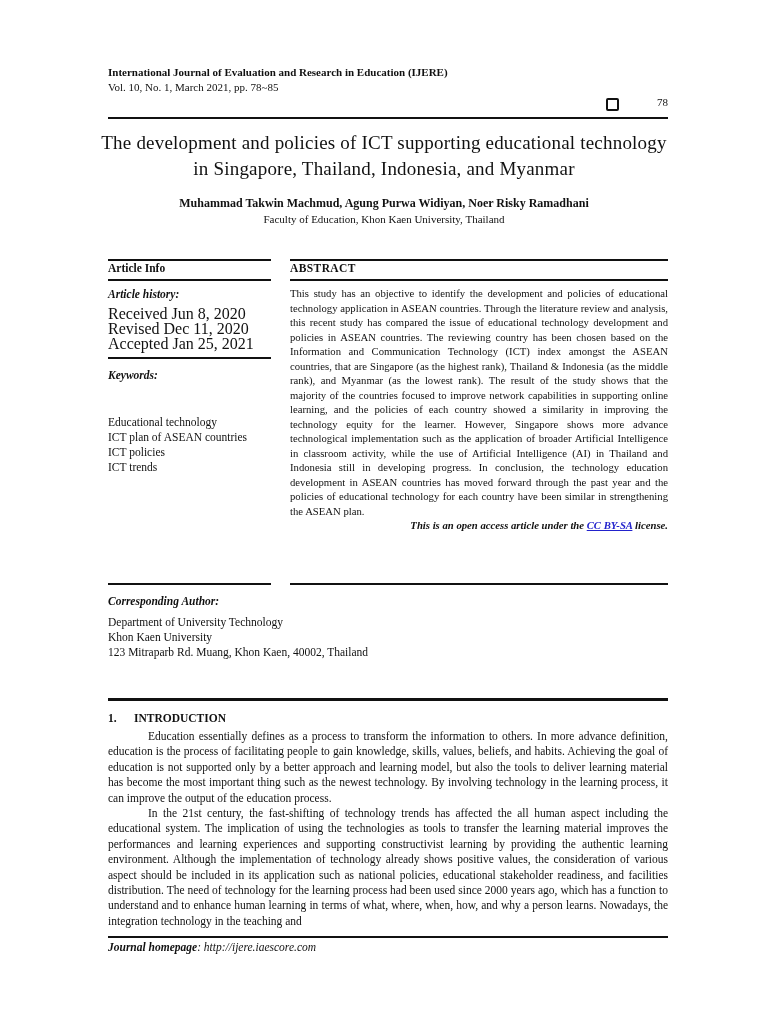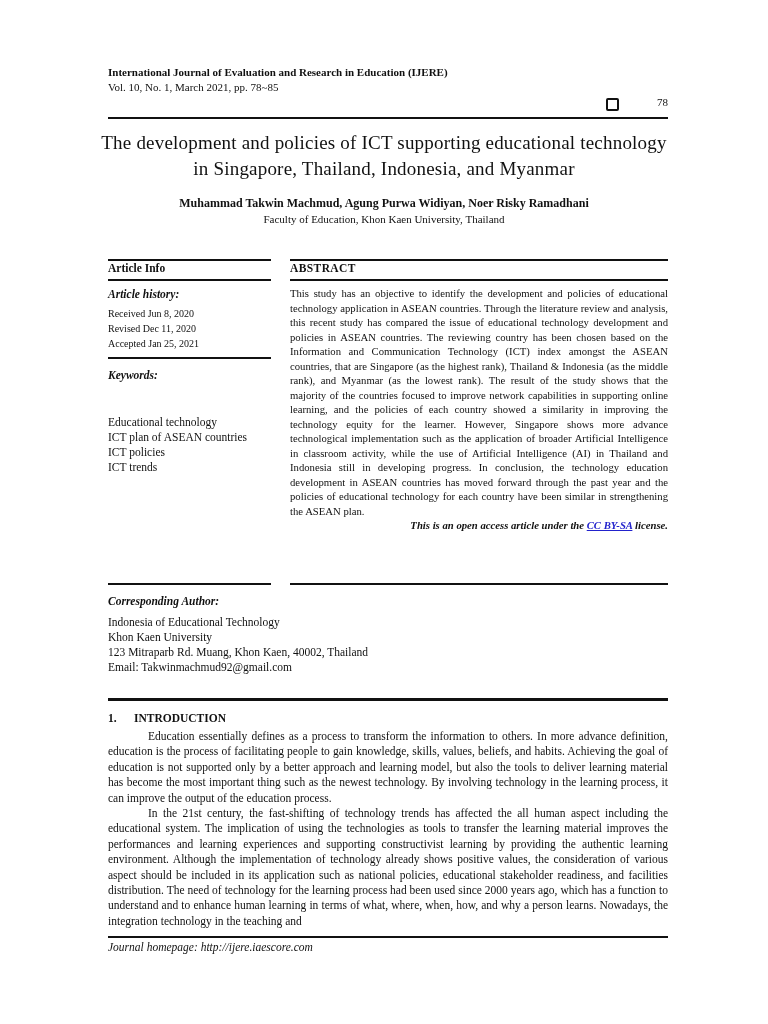--- a/index.html
+++ b/index.html
@@ -34,42 +34,42 @@
   .lcol-rule-mid { left: 108px; top: 357px; width: 163px; height: 1.5px; }
   .lcol-rule-bot { left: 108px; top: 583px; width: 163px; height: 1.5px; }
   .rcol-rule-top { left: 290px; top: 259px; width: 378px; height: 1.5px; }
   .rcol-rule-hdr { left: 290px; top: 279px; width: 378px; height: 1.5px; }
   .rcol-rule-bot { left: 290px; top: 583px; width: 378px; height: 1.5px; }
 
   .info-heading { left: 108px; top: 262px; font-size: 11.5px; font-weight: bold; }
   .abs-heading  { left: 290px; top: 262px; font-size: 11.5px; font-weight: bold; letter-spacing: 0.4px; }
 
   .hist-label { left: 108px; top: 288px; font-size: 11.5px; font-weight: bold; font-style: italic; }
-  .hist-list { left: 108px; top: 306px; width: 175px; font-size: 10px; line-height: 15px; }
+  .hist-list { left: 108px; top: 306px; width: 175px; font-size: 16px; line-height: 15px; }
   .kw-label { left: 108px; top: 369px; font-size: 11.5px; font-weight: bold; font-style: italic; }
   .kw-list { left: 108px; top: 387px; width: 178px; font-size: 11.5px; line-height: 15px; margin-top: 28px; }
 
   .abstract-text { left: 290px; top: 286px; width: 378px; font-size: 10.7px; line-height: 14.5px; text-align: justify; }
   .license-line { left: 290px; top: 519px; width: 378px; font-size: 10.7px; text-align: right; font-weight: bold; font-style: italic; }
   .license-link { color: #2222cc; text-decoration: underline; cursor: pointer; }
   .cc-badge { left: 560px; top: 538px; }
 
   .corr-heading { left: 108px; top: 595px; font-size: 11.5px; font-weight: bold; font-style: italic; }
   .corr-list { left: 108px; top: 615px; width: 420px; font-size: 11.5px; line-height: 15px; }
 
   .sep-thick { left: 108px; top: 698px; width: 560px; height: 3px; }
 
   .intro-heading { left: 108px; top: 712px; width: 560px; font-size: 11.5px; font-weight: bold; }
   .intro-num { display: inline-block; width: 26px; }
   .intro-body { left: 108px; top: 729px; width: 560px; font-size: 11.5px; line-height: 15.4px; text-align: justify; }
   .intro-body p { margin: 0; text-indent: 40px; }
 
   .footer-rule { left: 108px; top: 936px; width: 560px; height: 1.5px; }
   .footer-text { left: 108px; top: 941px; width: 560px; font-size: 11.5px; font-style: italic; }
-  .footer-label { font-weight: normal; }
+  .footer-label { font-weight: bold; }
 </style>
 </head>
 <body>
 
 <div class="page">
 
   <div class="abs hdr-line1">International Journal of Evaluation and Research in Education (IJERE)</div>
   <div class="abs hdr-line2">Vol. 10, No. 1, March 2021, pp. 78~85</div>
   <div class="abs hdr-square"></div>
   <div class="abs hdr-pageno">78</div>
@@ -104,24 +104,23 @@
 
   <div class="abs abs-heading">ABSTRACT</div>
   <div class="abs abstract-text">This study has an objective to identify the development and policies of educational technology application in ASEAN countries. Through the literature review and analysis, this recent study has compared the issue of educational technology development and policies in ASEAN countries. The reviewing country has been chosen based on the Information and Communication Technology (ICT) index amongst the ASEAN countries, that are Singapore (as the highest rank), Thailand &amp; Indonesia (as the middle rank), and Myanmar (as the lowest rank). The result of the study shows that the majority of the countries focused to improve network capabilities in supporting online learning, and the policies of each country showed a similarity in improving the technology equity for the learner. However, Singapore shows more advance technological implementation such as the application of broader Artificial Intelligence in classroom activity, while the use of Artificial Intelligence (AI) in Thailand and Indonesia still in developing progress. In conclusion, the technology education development in ASEAN countries has moved forward through the past year and the policies of educational technology for each country have been similar in strengthening the ASEAN plan.</div>
   <div class="abs license-line">
     <span>This is an open access article under the </span><span class="license-link">CC BY-SA</span><span> license.</span>
   </div>
 
 
   <div class="abs corr-heading">Corresponding Author:</div>
   <div class="abs corr-list">
-    <div>Indonesia of Educational Technology</div>
+    <div>Department of University Technology</div>
     <div>Khon Kaen University</div>
     <div>123 Mitraparb Rd. Muang, Khon Kaen, 40002, Thailand</div>
-    <div>Email: Takwinmachmud92@gmail.com</div>
   </div>
 
   <div class="rule sep-thick"></div>
 
   <div class="abs intro-heading">
     <span class="intro-num">1.</span><span>INTRODUCTION</span>
   </div>
   <div class="abs intro-body">
     <p>Education essentially defines as a process to transform the information to others. In more advance definition, education is the process of facilitating people to gain knowledge, skills, values, beliefs, and habits. Achieving the goal of education is not supported only by a better approach and learning model, but also the tools to deliver learning material has become the most important thing such as the newest technology. By involving technology in the learning process, it can improve the output of the education process.</p>
     <p>In the 21st century, the fast-shifting of technology trends has affected the all human aspect including the educational system. The implication of using the technologies as tools to transfer the learning material improves the performances and learning experiences and supporting constructivist learning by providing the authentic learning environment. Although the implementation of technology already shows positive values, the consideration of various aspect should be included in its application such as national policies, educational stakeholder readiness, and facilities distribution. The need of technology for the learning process had been used since 2000 years ago, which has a function to understand and to enhance human learning in terms of what, where, when, how, and why a person learns. Nowadays, the integration technology in the teaching and</p>

